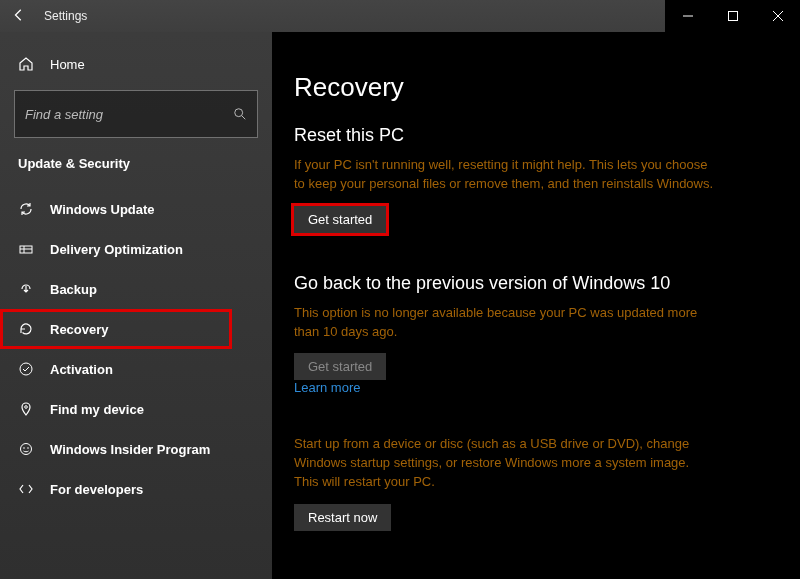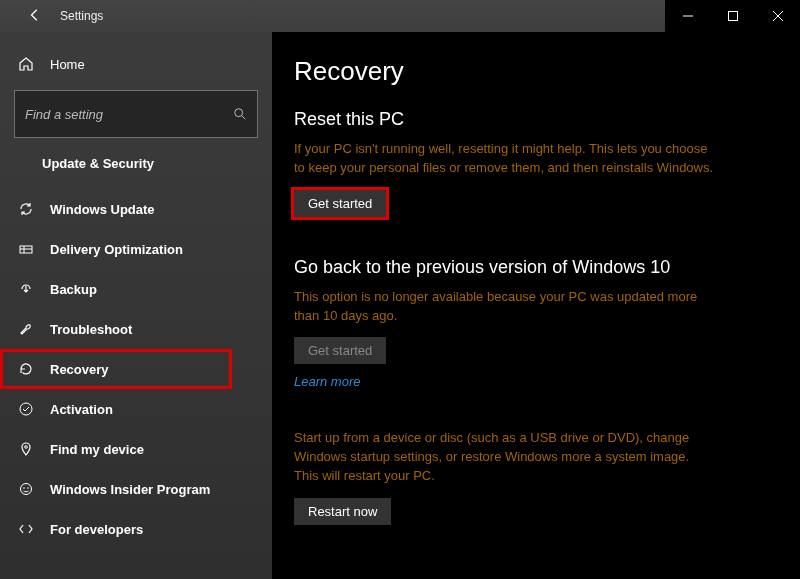--- a/index.html
+++ b/index.html
@@ -4,34 +4,34 @@
 <style>
   * { box-sizing: border-box; margin: 0; padding: 0; }
   body {
     width: 800px; height: 579px; overflow: hidden;
     font-family: "Segoe UI", Tahoma, sans-serif;
     background: #000; color: #fff; font-size: 13px;
     display: flex; flex-direction: column;
   }
   .titlebar {
     height: 32px; display: flex; align-items: center;
-    justify-content: space-between; padding-left: 28px;
+    justify-content: space-between; padding-left: 12px;
     background: linear-gradient(to bottom, #444 0%, #3e3e3e 100%);
   }
   .titlebar-left { display: flex; align-items: center; gap: 18px; }
   .titlebar-left svg { width: 14px; height: 14px; }
   .titlebar-title { font-size: 12px; color: #eee; }
   .win-controls { display: flex; height: 100%; }
   .win-btn {
     width: 45px; height: 100%; display: flex;
     align-items: center; justify-content: center;
     color: #fff; background: #000;
   }
   .win-btn svg { width: 10px; height: 10px; stroke: #fff; stroke-width: 1; fill: none; }
-  .content { flex: 1; display: flex; overflow: hidden; }
+  .content { flex: 1; display: flex; overflow: hidden; align-items: flex-end; }
   .sidebar {
     width: 272px; height: 100%;
     background: linear-gradient(to bottom, #3c3c3c 0%, #2f2f2f 100%);
     padding-top: 16px;
     display: flex; flex-direction: column;
   }
   .home-row {
     display: flex; align-items: center; gap: 16px;
     padding: 8px 18px; margin-bottom: 10px; cursor: pointer;
   }
@@ -44,21 +44,21 @@
     display: flex; align-items: center; justify-content: space-between;
     padding: 0 10px;
   }
   .search input {
     background: transparent; border: none; outline: none;
     color: #ddd; font-size: 13px; width: 100%; font-style: italic;
   }
   .search input::placeholder { color: #bbb; font-style: italic; }
   .search svg { width: 14px; height: 14px; flex-shrink: 0; }
   .section-title {
-    font-size: 13px; font-weight: 600; padding: 0 18px 18px 18px; margin-left: 24px;
+    font-size: 13px; font-weight: 600; padding: 0 18px 18px 18px;
   }
   .nav { list-style: none; }
   .nav-item {
     display: flex; align-items: center; gap: 16px;
     height: 40px; padding: 0 18px; cursor: pointer;
     font-size: 13px;
     font-weight: bold;
   }
   .nav-item svg { width: 16px; height: 16px; flex-shrink: 0; }
   .nav-item.highlight {
@@ -73,21 +73,21 @@
   .sub-title { font-size: 18px; font-weight: 400; margin-bottom: 10px; margin-top: 20px;}
   .body-text { font-size: 13px; color: #a16207; line-height: 1.45; margin-bottom: 12px; max-width: 420px;}
   .btn {
     display: inline-block; background: #333; color: #fff;
     border: none; padding: 6px 14px; font-size: 13px;
     cursor: pointer;
   }
   .btn.disabled { color: #888; cursor: default; }
   .btn.highlight { outline: 3px solid #d00; outline-offset: 0; }
   .section { margin-bottom: 40px; }
-  .link { color: #2e8bd8; font-size: 13px; cursor: pointer; display: inline-block; margin-top: 10px; font-style: italic;}
+  .link { color: #2e8bd8; font-size: 13px; cursor: pointer; display: inline-block; }
 </style>
 </head>
 <body>
 
 <div class="titlebar">
   <div class="titlebar-left">
     <span>
       <svg viewBox="0 0 16 16">
           <path d="M10 2 L4 8 L10 14" stroke="#fff" stroke-width="1.5" fill="none"></path>
         </svg>
@@ -146,26 +146,20 @@
             <line x1="6" y1="5" x2="6" y2="12" stroke="#fff"></line>
           </svg>
         <span>Delivery Optimization</span>
       </li>
       <li class="nav-item">
         <svg viewBox="0 0 16 16">
             <path d="M4 8a4 4 0 1 1 8 0M8 5v6M6 9l2 2 2-2" fill="none" stroke="#fff" stroke-width="1.2"></path>
           </svg>
         <span>Backup</span>
       </li>
-      <li class="nav-item">
-        <svg viewBox="0 0 16 16">
-            <path d="M12 4a3 3 0 0 0-4 3L3 12l1 1 5-5a3 3 0 0 0 3-4z" fill="none" stroke="#fff" stroke-width="1.2"></path>
-          </svg>
-        <span>Troubleshoot</span>
-      </li>
       <li class="nav-item highlight">
         <svg viewBox="0 0 16 16">
             <path d="M3 8a5 5 0 1 1 1.5 3.5M3 12v-4h4" fill="none" stroke="#fff" stroke-width="1.2"></path>
           </svg>
         <span>Recovery</span>
       </li>
       <li class="nav-item">
         <svg viewBox="0 0 16 16">
             <circle cx="8" cy="8" r="6" fill="none" stroke="#fff"></circle>
             <path d="M5 8l2 2 4-4" fill="none" stroke="#fff"></path>

